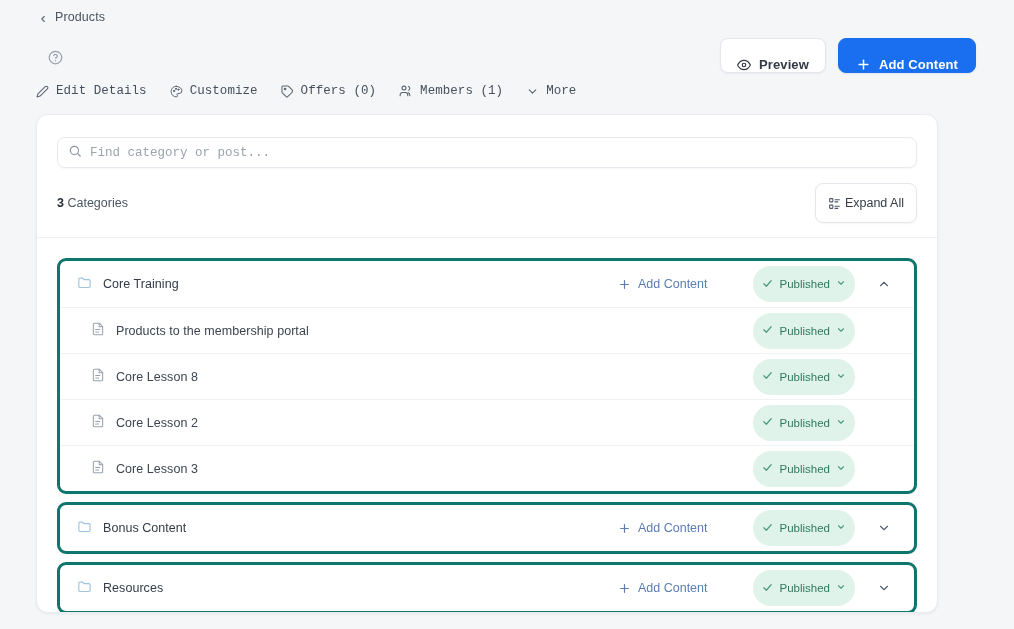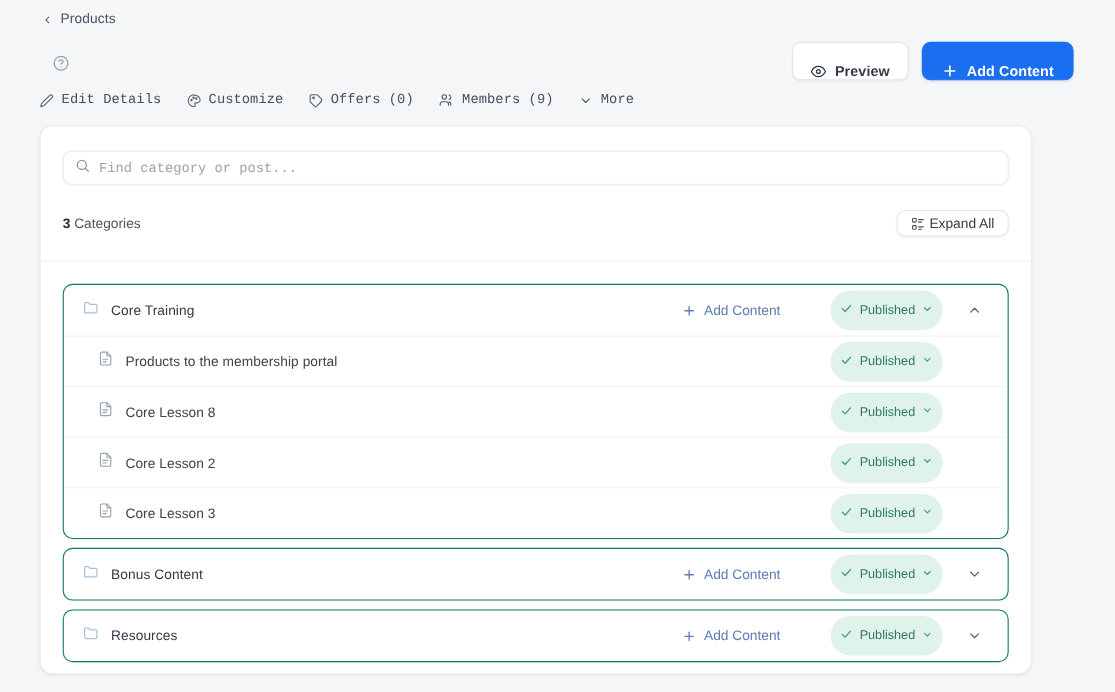--- a/index.html
+++ b/index.html
@@ -102,36 +102,36 @@
 
   .meta-row {
     display: flex; align-items: center;
     margin-top: 21px; height: 28px;
   }
   .cat-count { font-size: 12.5px; color: #4c5662; }
   .cat-count b { font-weight: bold; color: #222a35; }
   .expand-all {
     margin-left: auto;
     display: inline-flex; align-items: center; gap: 4px;
-    height: 24px; padding: 0 12px;
+    height: 40px; padding: 0 12px;
     border: 1px solid #e3e6ea; border-radius: 8px;
     background: #fff; font-size: 12.5px; color: #333b46;
     cursor: pointer; box-shadow: 0 1px 2px rgba(16,24,40,.04);
   }
   .expand-all svg { display: block; color: #4b5563; }
 
   .card-divider {
     margin-top: 20px; height: 1px; background: #eef0f3; width: 100%;
   }
 
   
   .cat-list { padding: 20px; display: flex; flex-direction: column; gap: 8px; }
 
   .cat-block {
-    border: 1px solid #0f766e; border-radius: 9px;
+    border: 3px solid #0f766e; border-radius: 9px;
     background: #fff; overflow: hidden;
     box-shadow: 0 1px 2px rgba(16,24,40,.035);
   }
 
   .row {
     display: flex; align-items: center;
     height: 46px; padding: 0 17px;
   }
   .row + .row { border-top: 1px solid #f0f2f4; }
   .row-left { display: flex; align-items: center; gap: 11px; min-width: 0; }
@@ -247,21 +247,21 @@
 
     <div class="subnav-item">
       <span style="display:flex">
         <svg width="14" height="14" viewBox="0 0 24 24" fill="none" stroke="currentColor" stroke-width="1.8" stroke-linecap="round" stroke-linejoin="round">
             <path d="M15 20v-1.5a4 4 0 0 0-4-4H6a4 4 0 0 0-4 4V20"></path>
             <circle cx="8.5" cy="7" r="3.4"></circle>
             <path d="M16 4.2a3.4 3.4 0 0 1 0 6.6"></path>
             <path d="M18.5 20v-1.5a4 4 0 0 0-2.6-3.7"></path>
           </svg>
       </span>
-      <span>Members (9)</span>
+      <span>Members (1)</span>
     </div>
 
     <div class="subnav-item">
       <span style="display:flex">
         <svg width="13" height="13" viewBox="0 0 24 24" fill="none" stroke="currentColor" stroke-width="2.1" stroke-linecap="round" stroke-linejoin="round">
             <polyline points="6 9 12 15 18 9"></polyline>
           </svg>
       </span>
       <span>More</span>
     </div>

